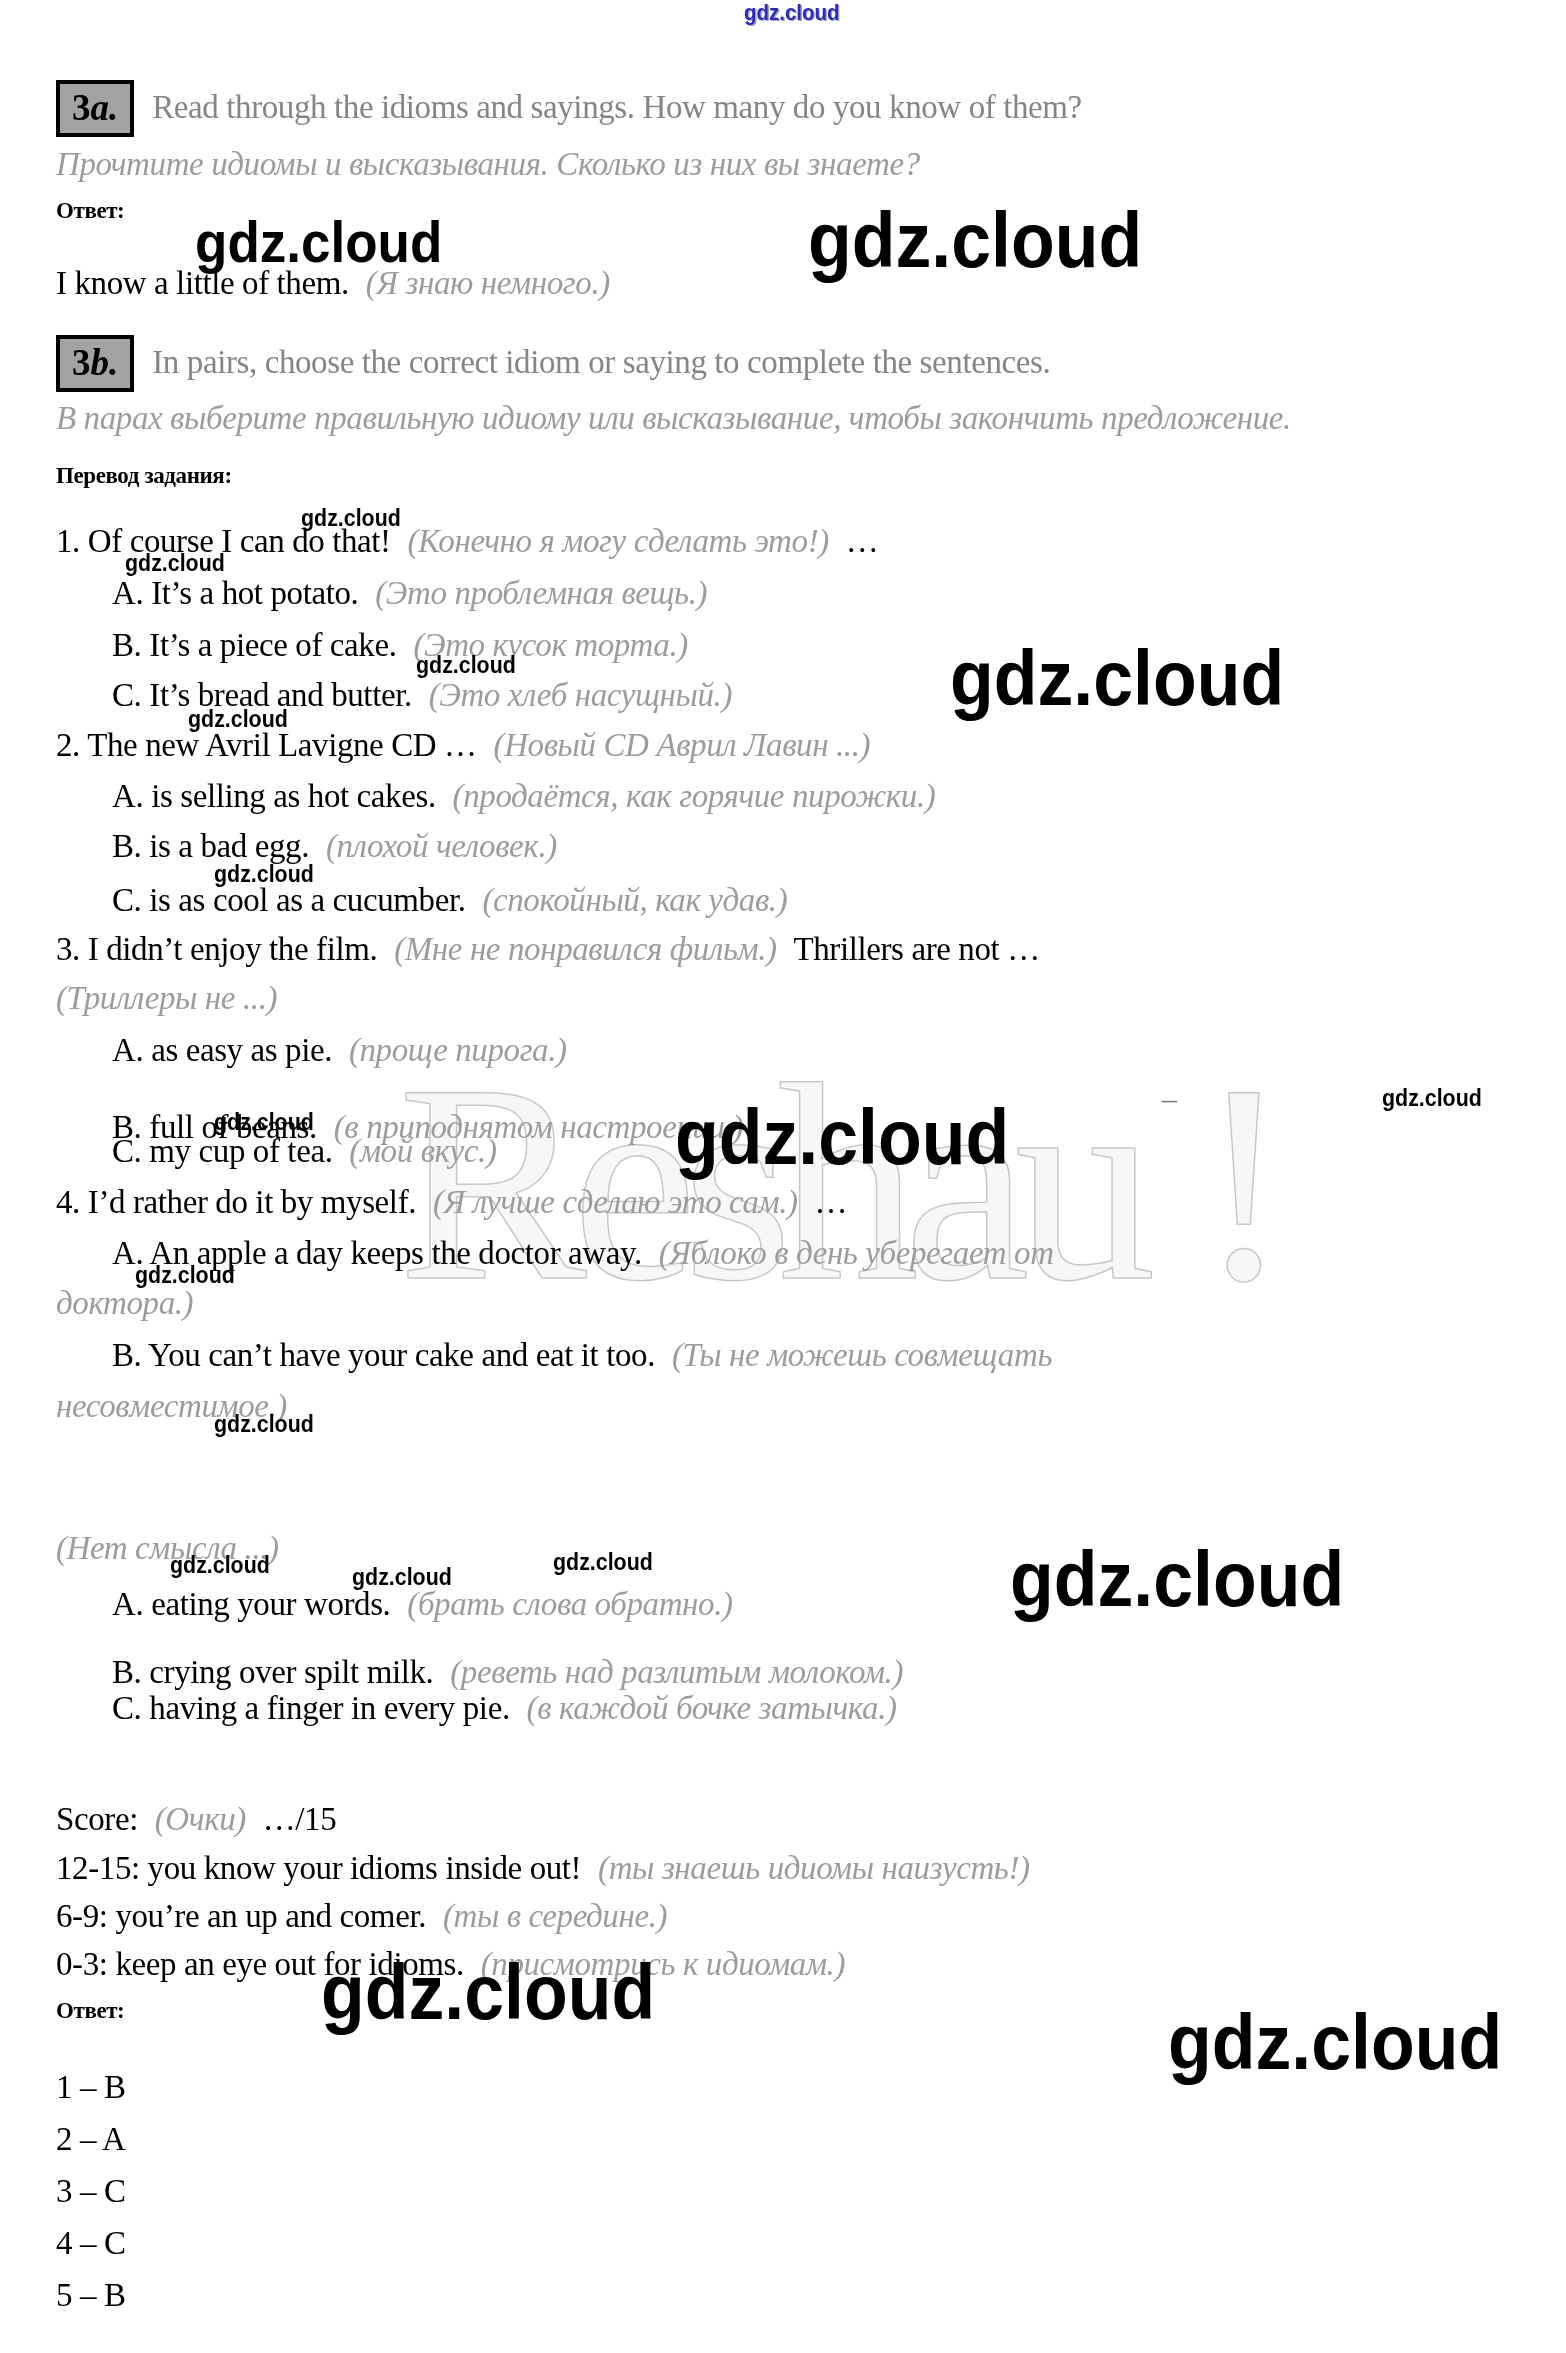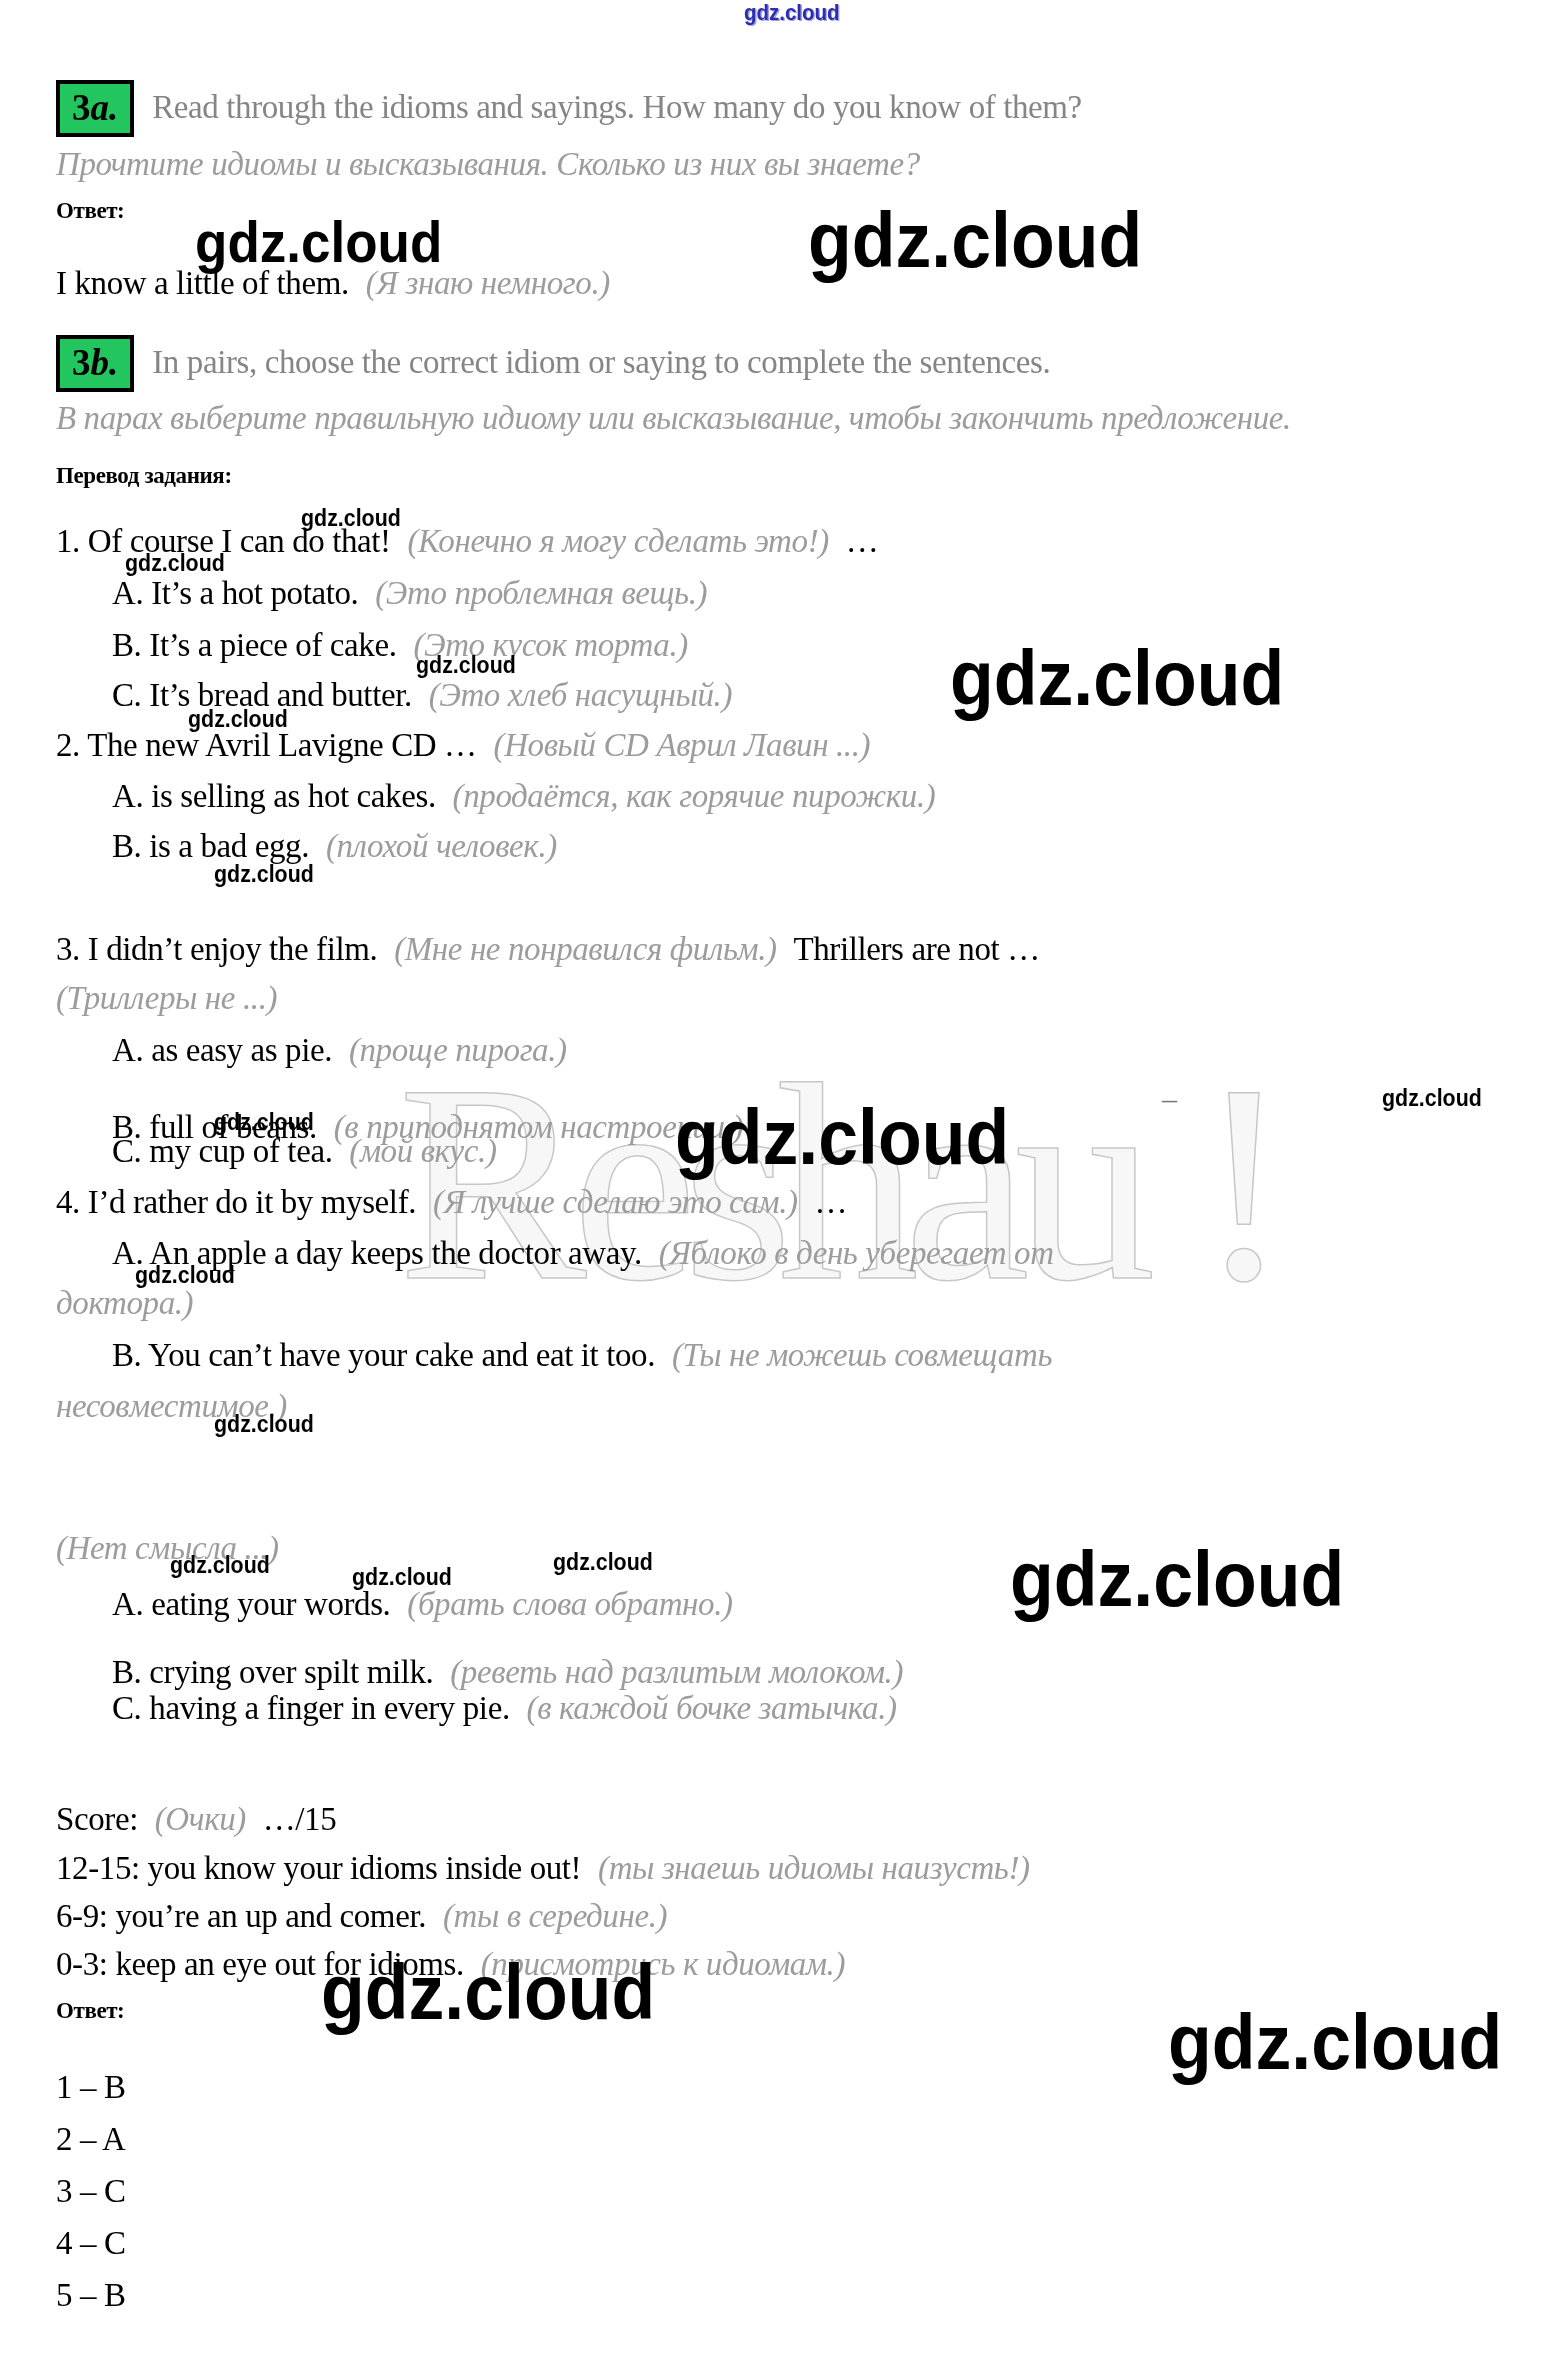--- a/index.html
+++ b/index.html
@@ -26,21 +26,21 @@
   .ru{color:#9c9c9c;font-style:italic;margin-left:9px;}
   .ru.first{margin-left:0;}
   .tail{margin-left:9px;}
   .bold{font-weight:bold;font-size:23px;}
   
   .task-row{position:absolute;left:56px;display:flex;align-items:flex-start;gap:18px;z-index:2;}
   .task-box{
     border:4.5px solid #000;
     padding:1.5px 12px 4.5px 12px;
     font-size:37px;font-weight:bold;
-    background:#22c55e;
+    background:#a3a3a3;
   }
   .task-box .letter{font-style:italic;}
   .task-head{color:#858585;font-size:33px;padding-top:9px;letter-spacing:-0.4px;white-space:nowrap;}
   
   .wm{
     position:absolute;
     font-family:"Liberation Sans", sans-serif;
     font-weight:700;
     color:#000;
     z-index:3;
@@ -129,20 +129,24 @@
     <span class="en">2. The new Avril Lavigne CD …</span>
     <span class="ru">(Новый CD Аврил Лавин ...)</span>
   </div>
   <div class="ln opt" style="top:778px;">
     <span class="en">A. is selling as hot cakes.</span>
     <span class="ru">(продаётся, как горячие пирожки.)</span>
   </div>
   <div class="ln opt" style="top:828px;">
     <span class="en">B. is a bad egg.</span>
     <span class="ru">(плохой человек.)</span>
+  </div>
+  <div class="ln opt" style="top:882px;">
+    <span class="en">C. is as cool as a cucumber.</span>
+    <span class="ru">(спокойный, как удав.)</span>
   </div>
 
   <div class="ln" style="top:931px;">
     <span class="en">3. I didn’t enjoy the film.</span>
     <span class="ru">(Мне не понравился фильм.)</span>
     <span class="en tail">Thrillers are not …</span>
   </div>
   <div class="ln" style="top:980px;">
     <span class="ru first">(Триллеры не ...)</span>
   </div>

